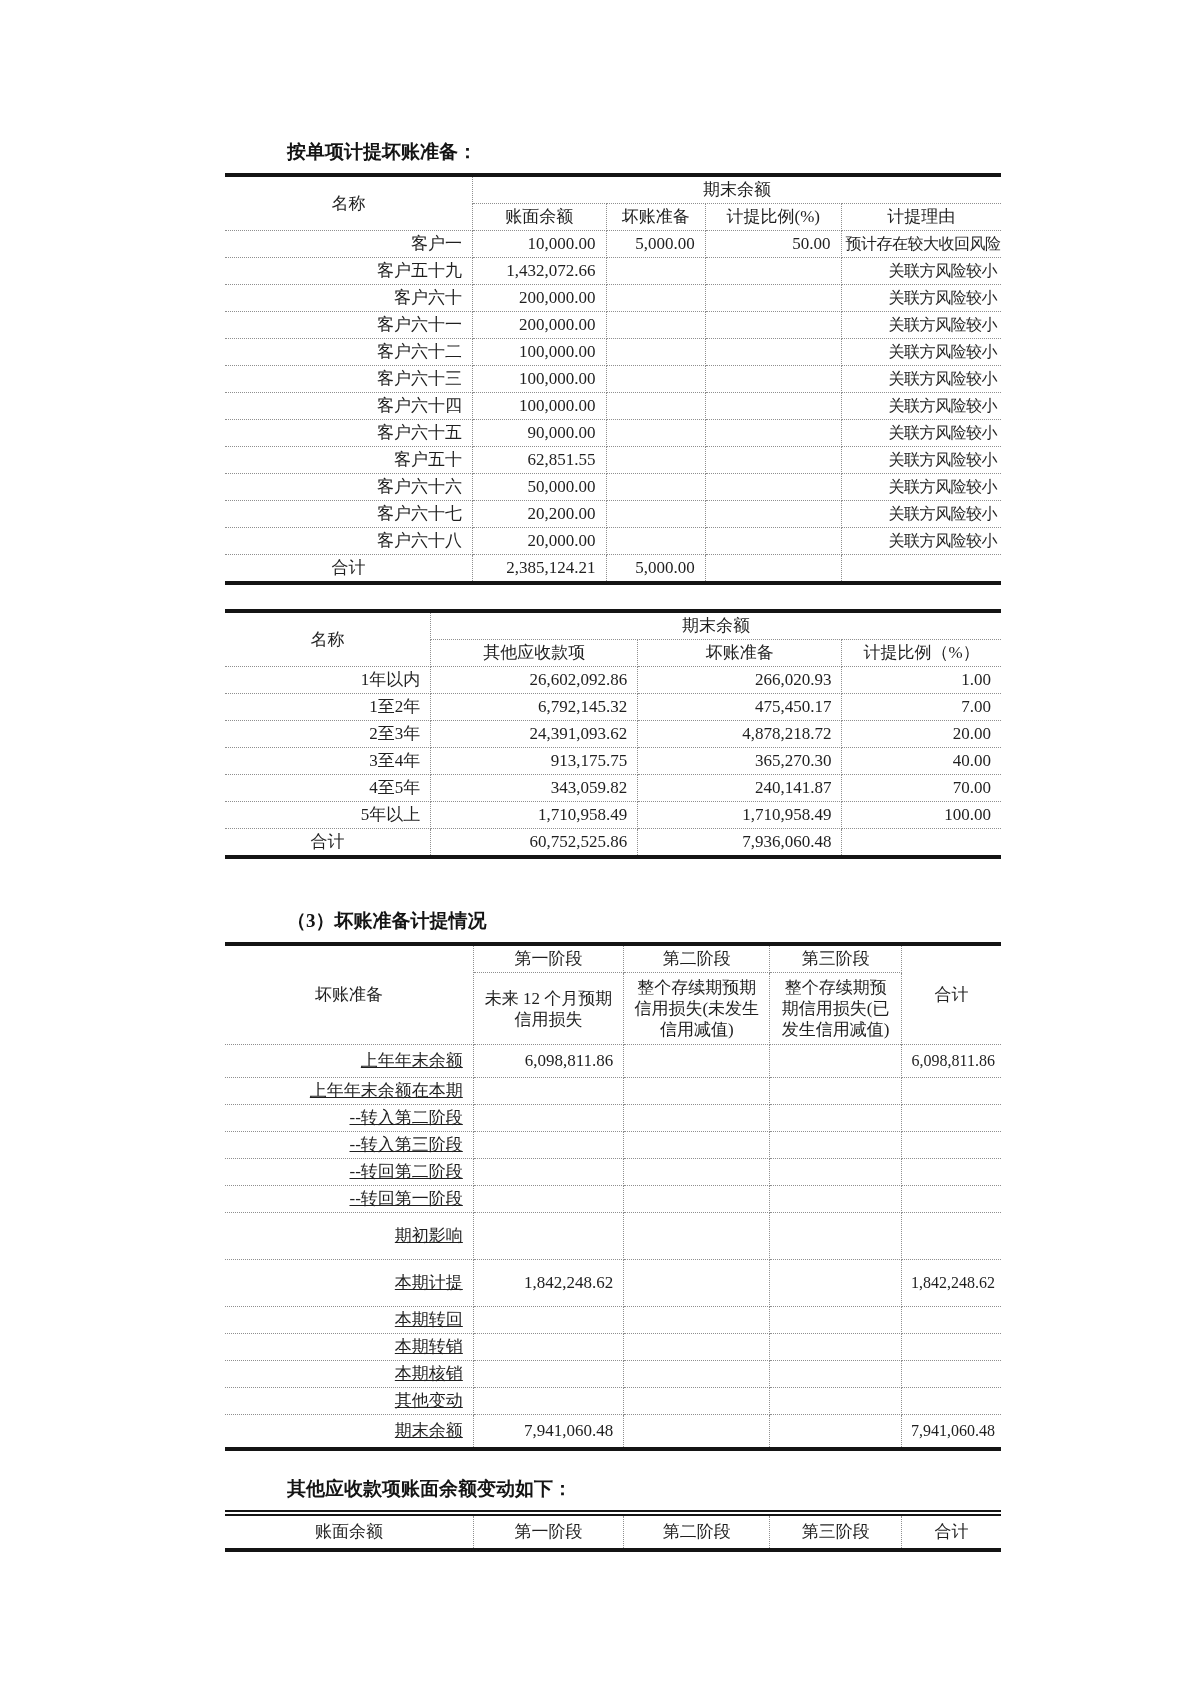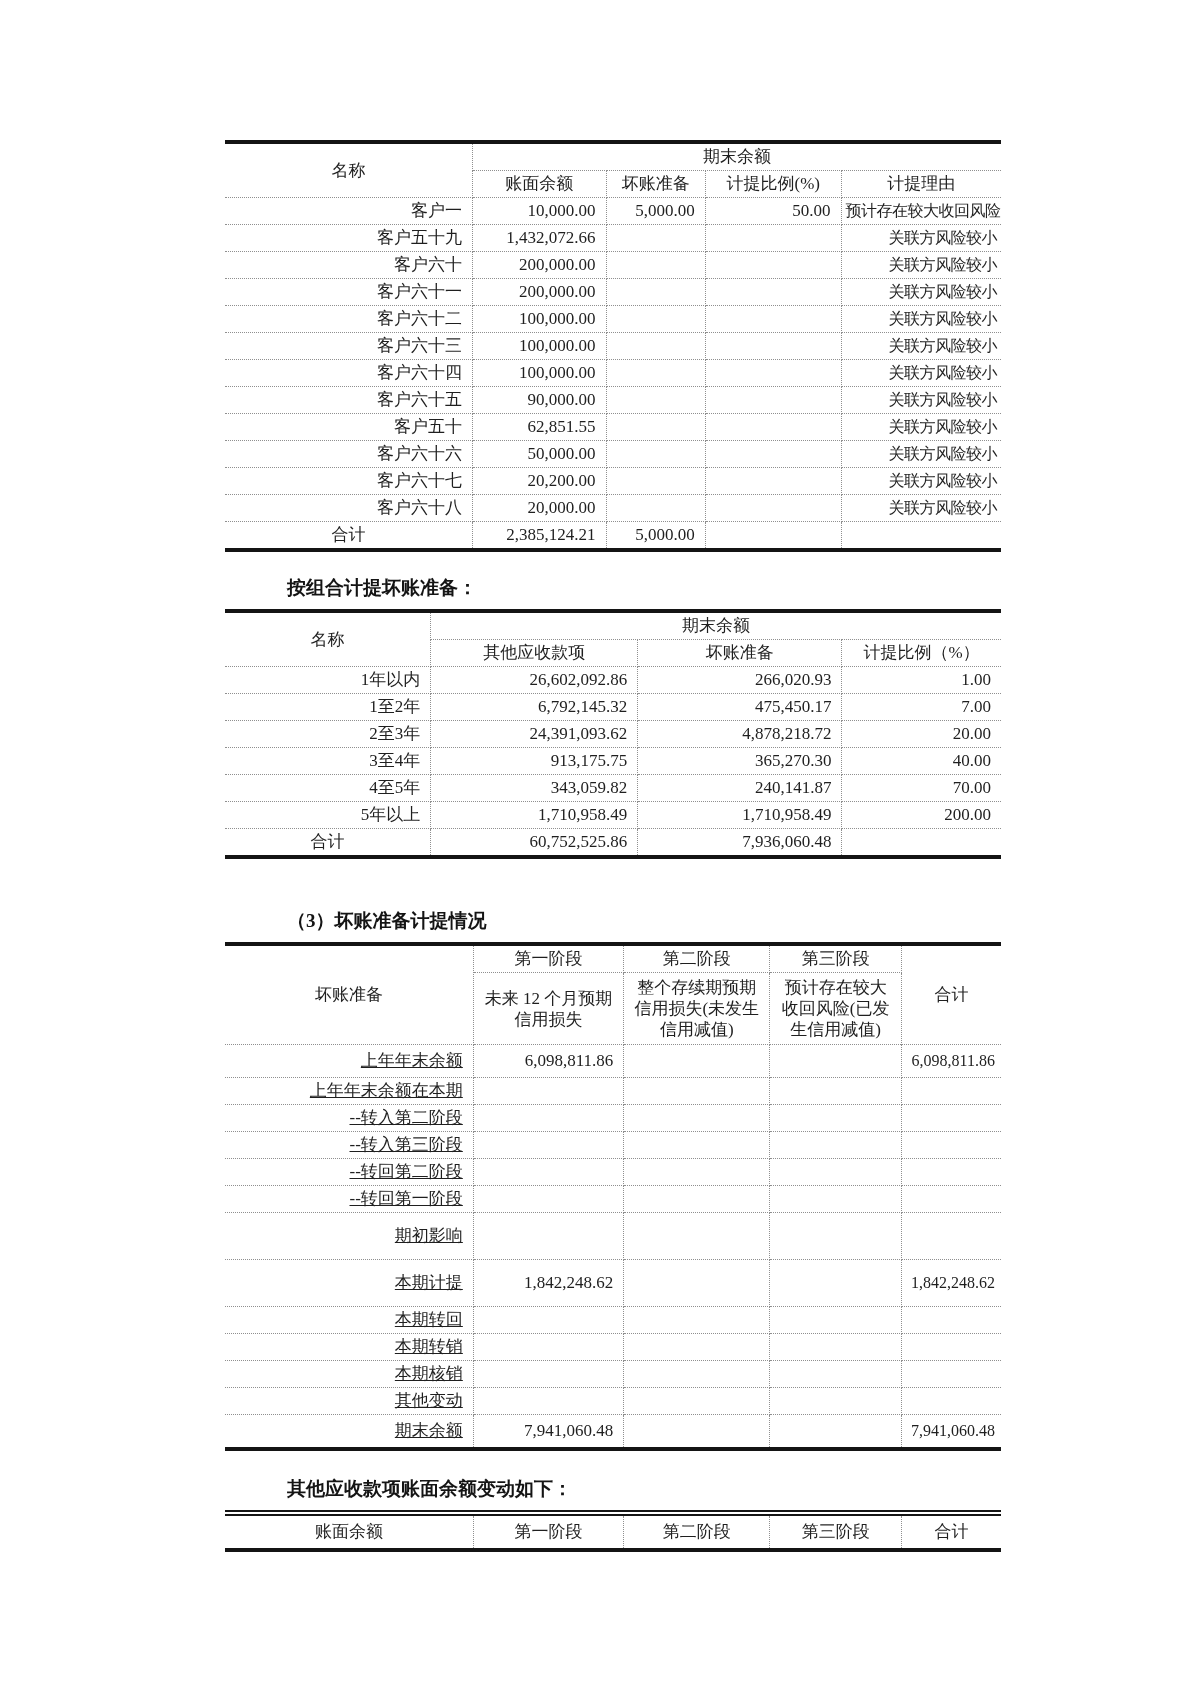--- a/index.html
+++ b/index.html
@@ -50,20 +50,21 @@
   .sec4 { margin-top:26px; }
 
   .t4 th { padding:6px 10px; }
 </style>
 </head>
 <body>
 
 <div class="doc">
 
   <section class="sec1">
+    <h2 class="ttl">按单项计提坏账准备：</h2>
     <table class="tbl t1">
       <colgroup>
         <col style="width:31.9%">
           <col style="width:17.2%">
           <col style="width:12.8%">
           <col style="width:17.5%">
           <col style="width:20.6%">
       </colgroup>
       <thead>
         <tr>
@@ -167,21 +168,20 @@
             <td class="r">2,385,124.21</td>
             <td class="r">5,000.00</td>
             <td class="r"></td>
             <td class="l reason"></td>
           </tr>
       </tbody>
     </table>
   </section>
 
   <section class="sec2">
-    <h2 class="ttl">按组合计提坏账准备：</h2>
     <table class="tbl t2">
       <colgroup>
         <col style="width:26.5%">
           <col style="width:26.7%">
           <col style="width:26.3%">
           <col style="width:20.5%">
       </colgroup>
       <thead>
         <tr>
           <th class="c" rowspan="2">名称</th>
@@ -221,21 +221,21 @@
         <tr>
             <td class="l">4至5年</td>
             <td class="r">343,059.82</td>
             <td class="r">240,141.87</td>
             <td class="r">70.00</td>
           </tr>
         <tr>
             <td class="l">5年以上</td>
             <td class="r">1,710,958.49</td>
             <td class="r">1,710,958.49</td>
-            <td class="r">200.00</td>
+            <td class="r">100.00</td>
           </tr>
         <tr>
             <td class="c">合计</td>
             <td class="r">60,752,525.86</td>
             <td class="r">7,936,060.48</td>
             <td class="r"></td>
           </tr>
       </tbody>
     </table>
   </section>
@@ -254,21 +254,21 @@
         <tr>
           <th class="c" rowspan="2">坏账准备</th>
           <th class="c">第一阶段</th>
           <th class="c">第二阶段</th>
           <th class="c">第三阶段</th>
           <th class="c" rowspan="2">合计</th>
         </tr>
         <tr>
           <th class="c sub">未来 12 个月预期信用损失</th>
           <th class="c sub">整个存续期预期信用损失(未发生信用减值)</th>
-          <th class="c sub">预计存在较大收回风险(已发生信用减值)</th>
+          <th class="c sub">整个存续期预期信用损失(已发生信用减值)</th>
         </tr>
       </thead>
       <tbody>
         <tr class="first">
             <td class="l lbl">上年年末余额</td>
             <td class="r">6,098,811.86</td>
             <td class="r"></td>
             <td class="r"></td>
             <td class="r sum">6,098,811.86</td>
           </tr>

